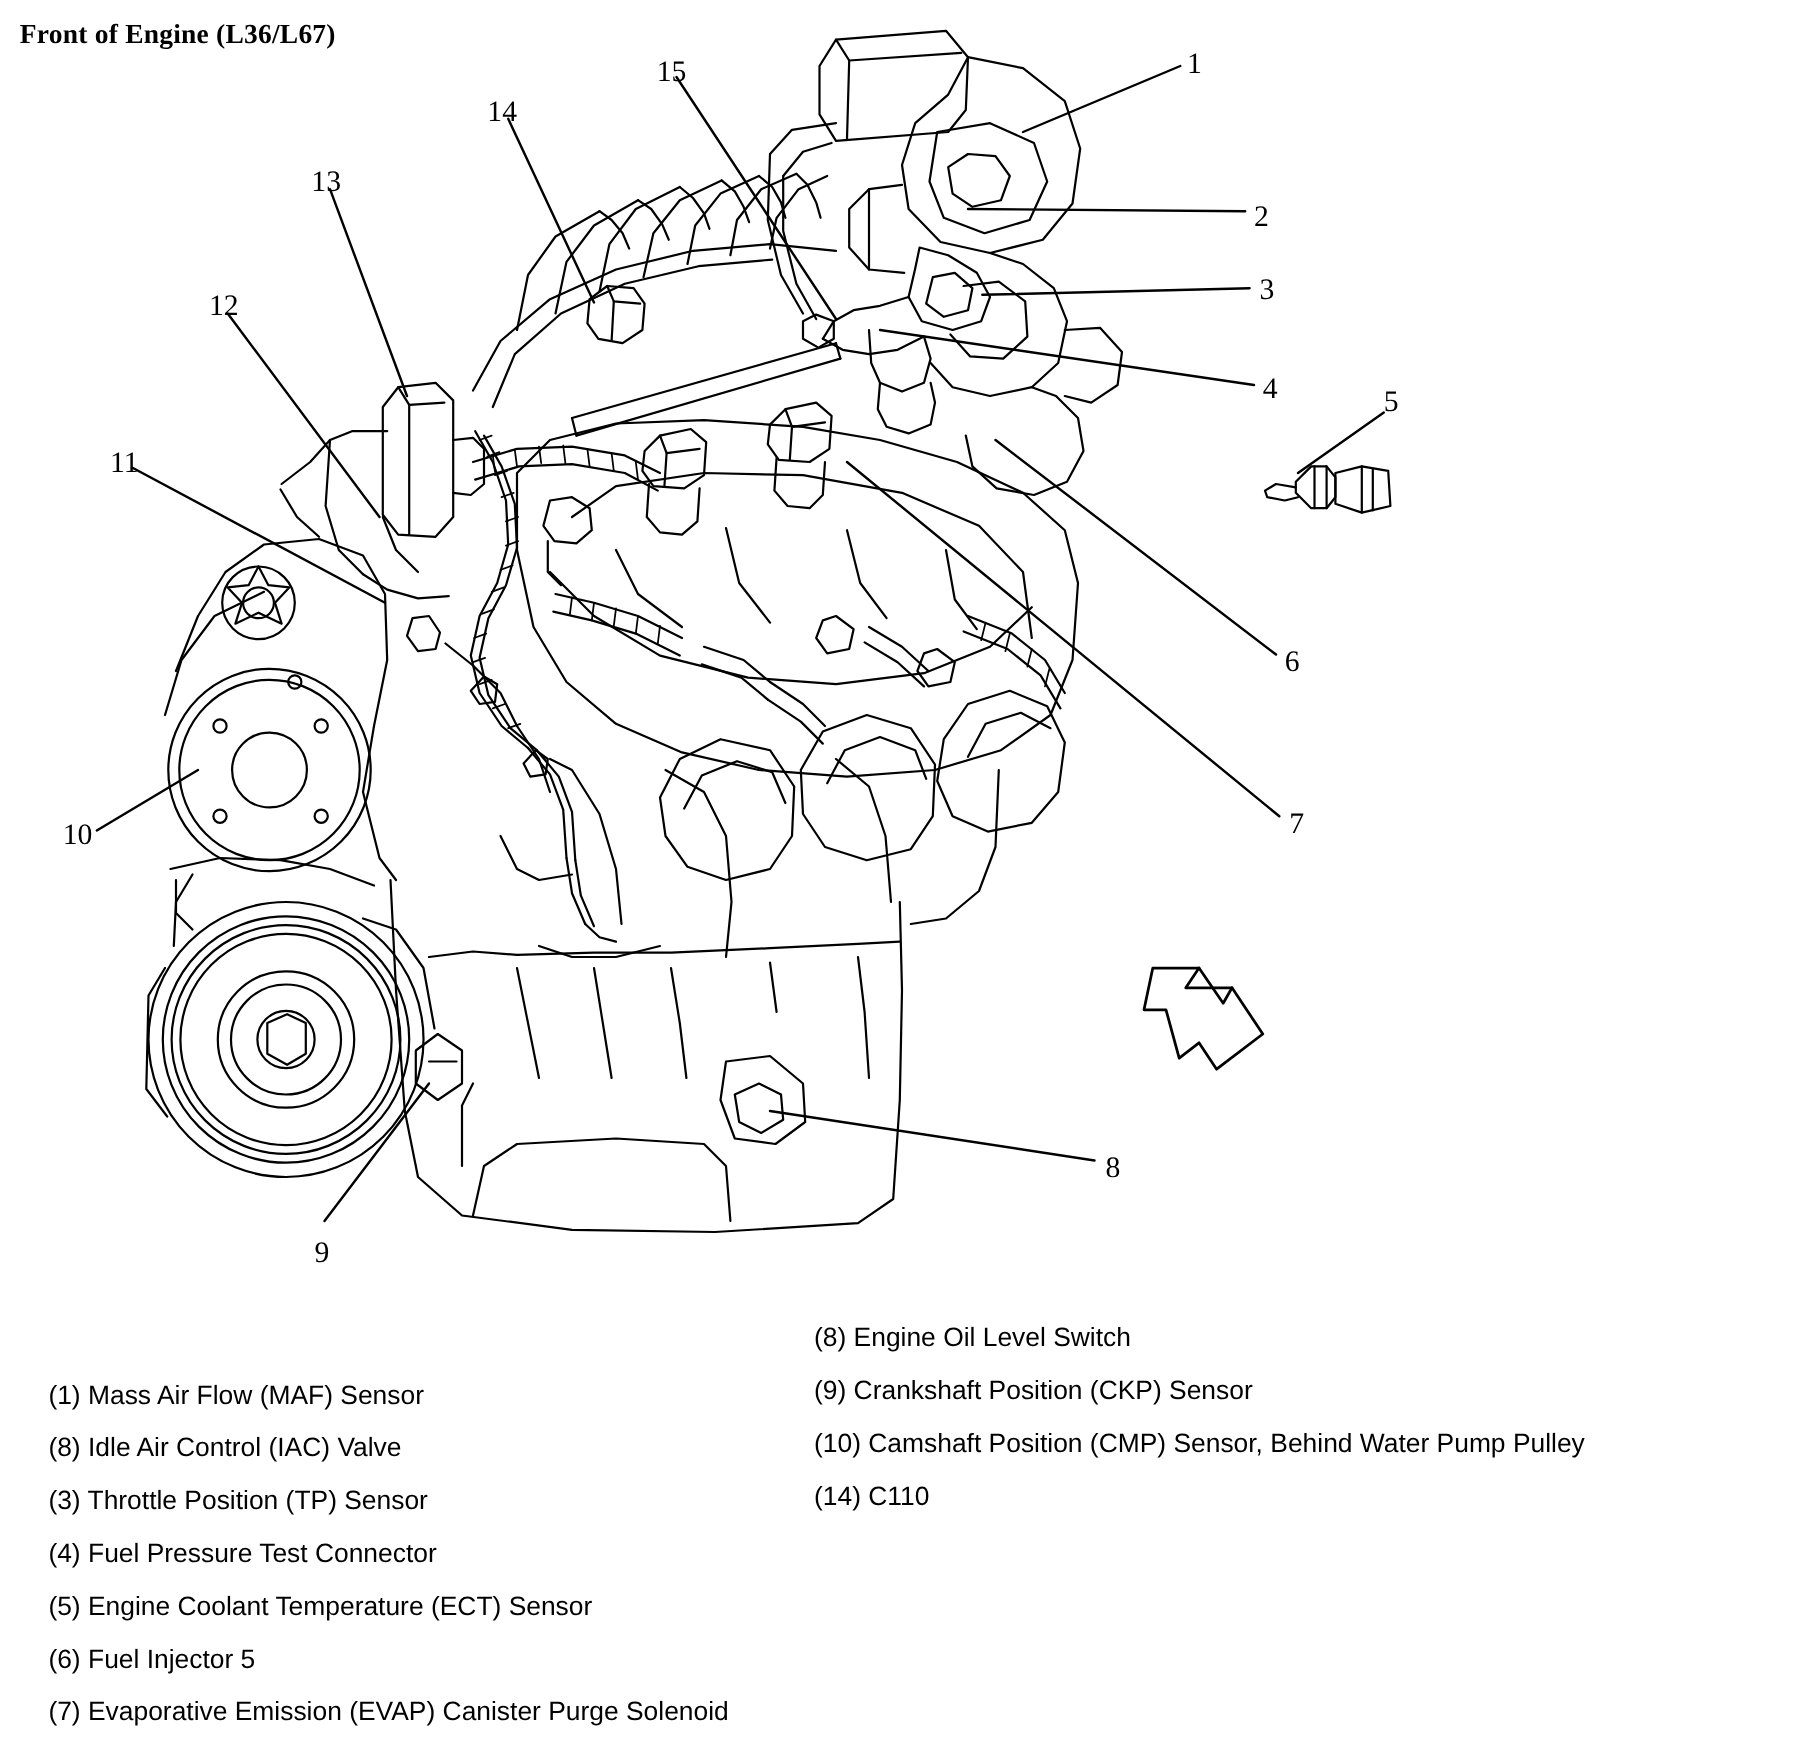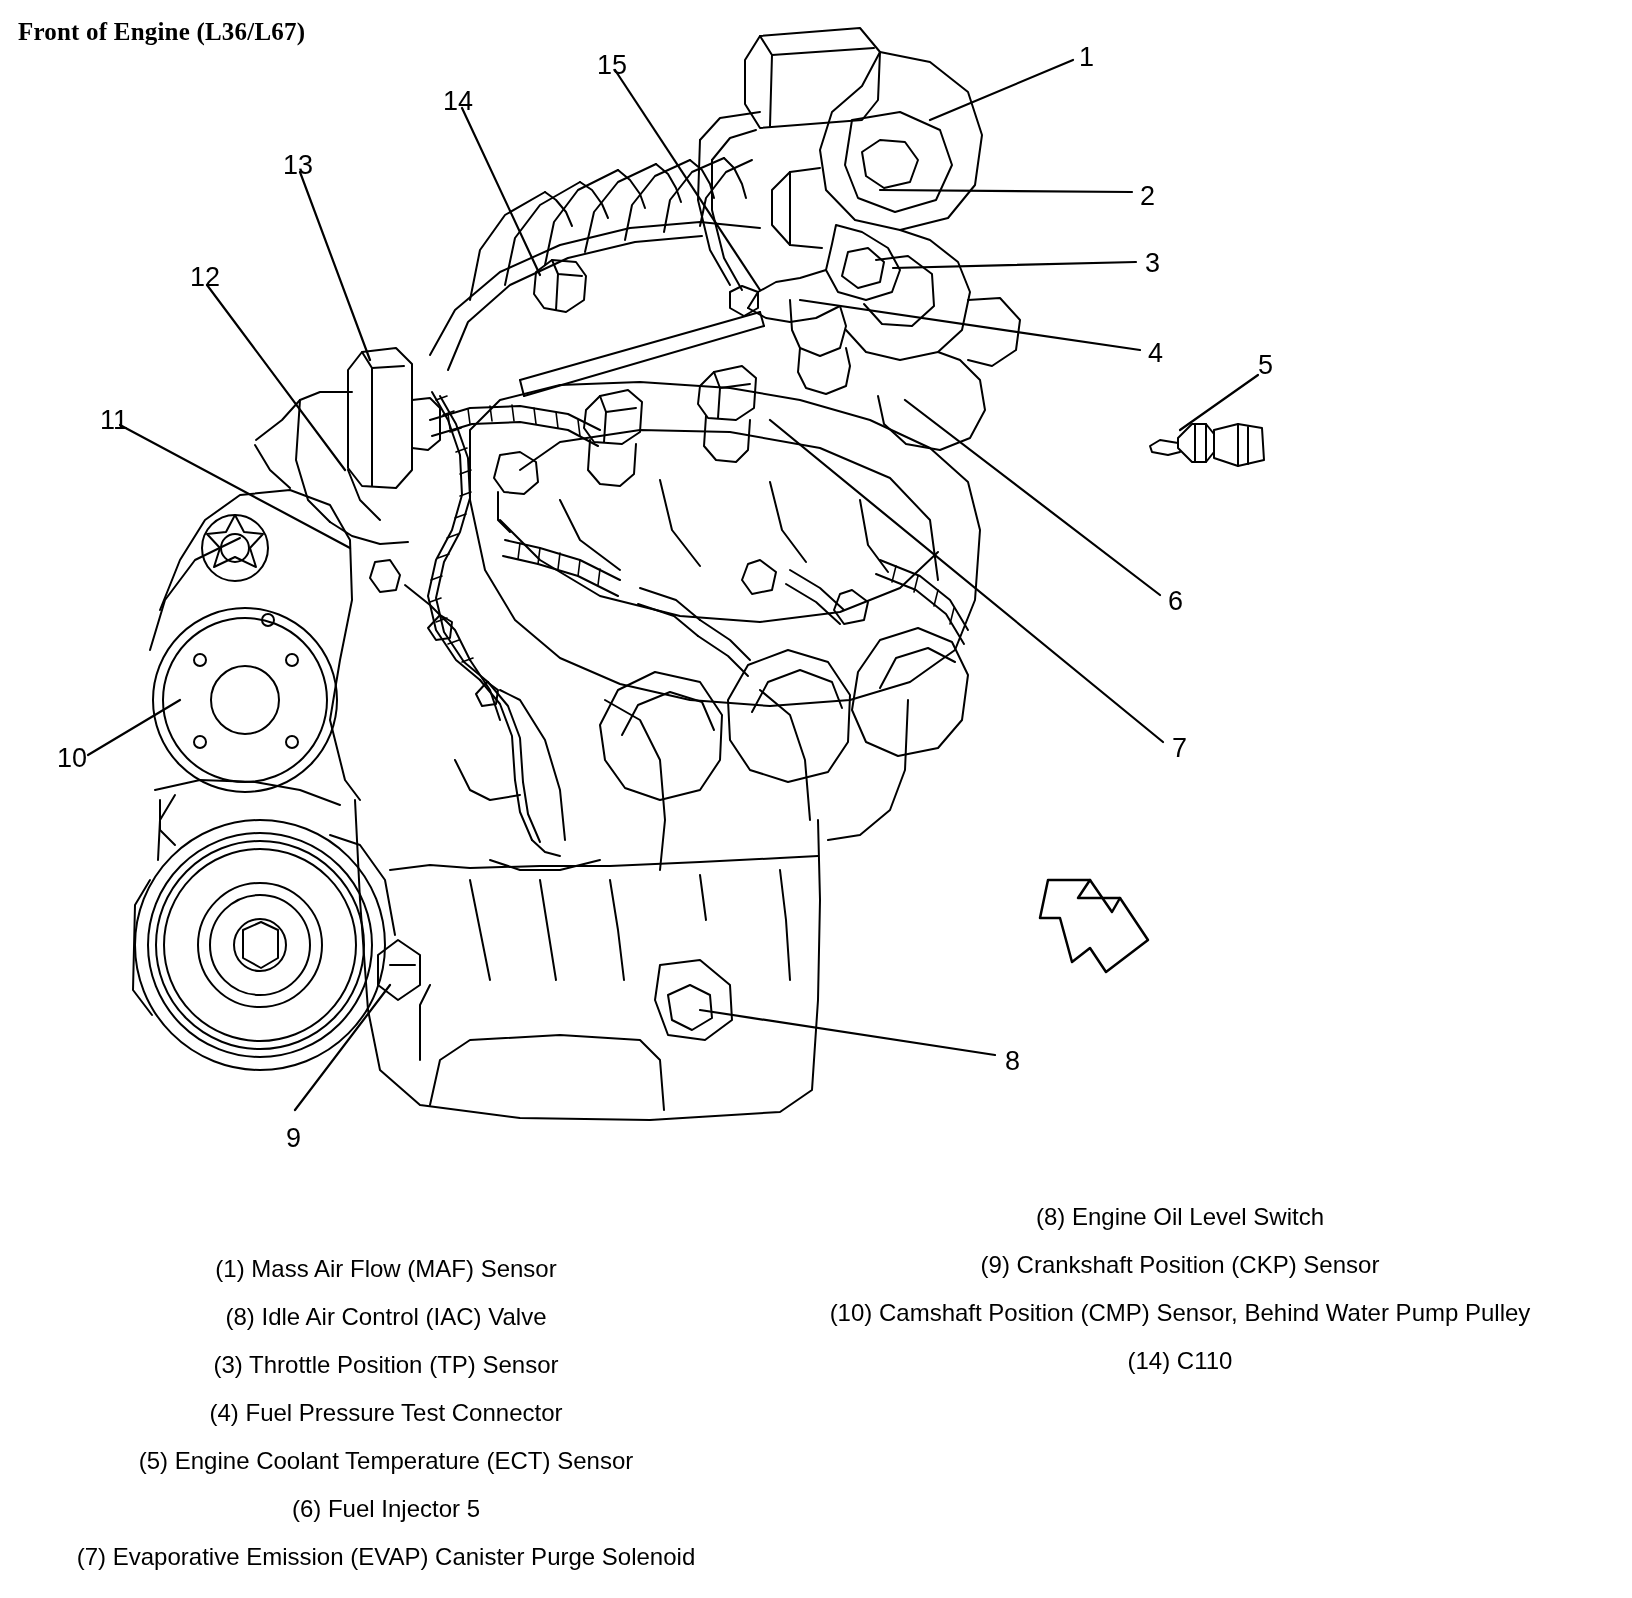--- a/index.html
+++ b/index.html
@@ -13,21 +13,20 @@
     position: relative;
     font-family: "Liberation Sans", sans-serif;
     color: #000000;
     overflow: hidden;
   }
   #page {
     position: absolute;
     left: 0; top: 0;
     width: 1513px;
     height: 1598px;
-    text-align: center;
   }
   #diagram-title {
     position: absolute;
     left: 18px;
     top: 18px;
     font-size: 25px;
     font-weight: bold;
     font-family: "Liberation Serif", serif;
     letter-spacing: 0.2px;
   }
@@ -37,21 +36,21 @@
     top: 0;
     width: 1632px;
     height: 1200px;
   }
   #figure svg {
     display: block;
   }
   .callout-num {
     position: absolute;
     font-size: 27px;
-    font-family: Liberation Sans, sans-serif;
+    font-family: Liberation Serif, serif;
     color: #000;
     line-height: 1;
   }
   #legend {
     position: absolute;
     left: 0;
     top: 1205px;
     width: 1632px;
     height: 390px;
   }

